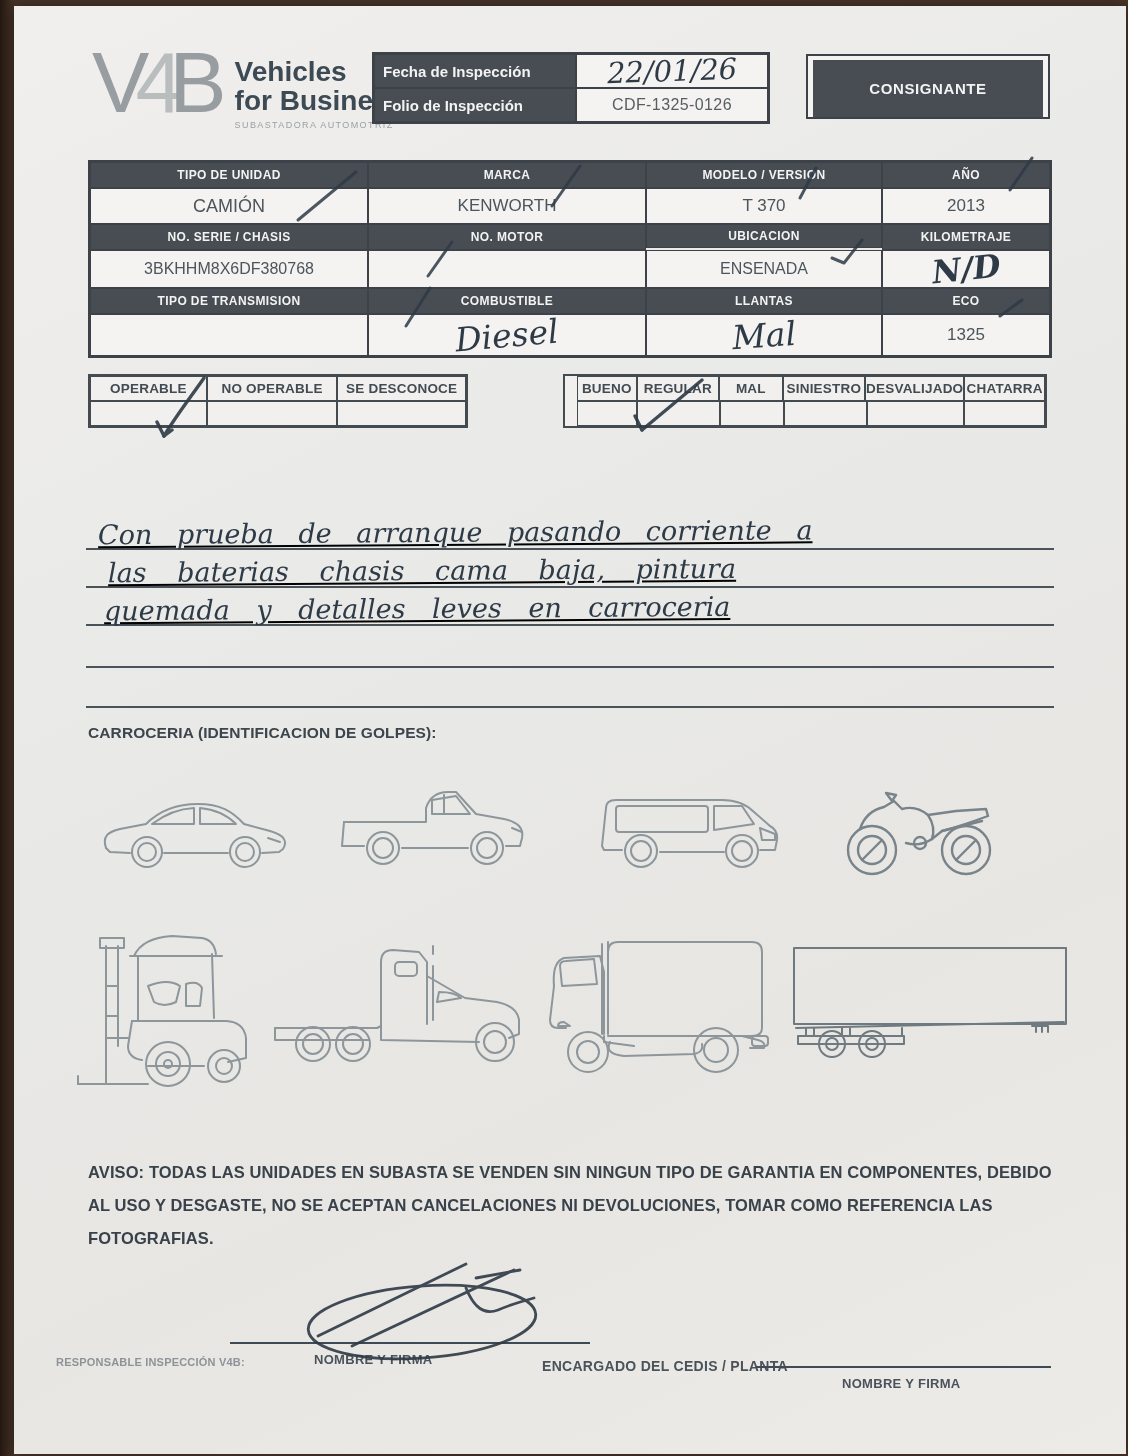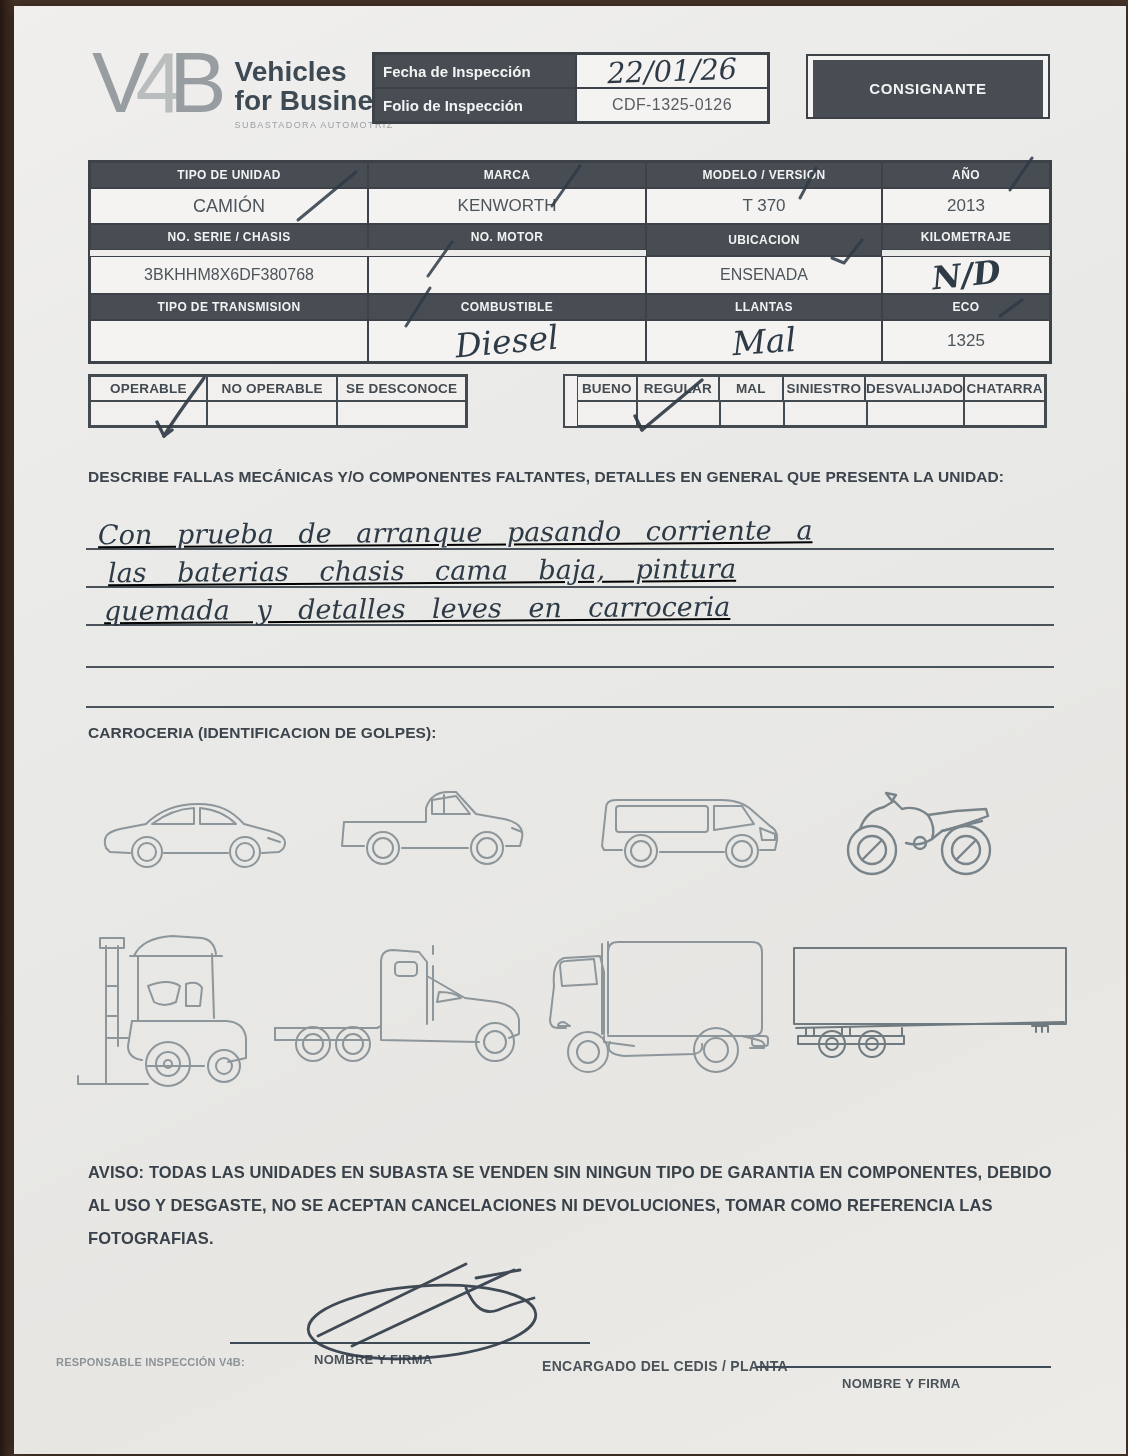--- a/index.html
+++ b/index.html
@@ -82,21 +82,21 @@
     <div style="display:flex;">
       <div class="cell val" style="width:278px;height:36px;font-size:18px;">CAMIÓN</div>
       <div class="cell val" style="width:278px;height:36px;font-size:17px;">KENWORTH</div>
       <div class="cell val" style="width:236px;height:36px;font-size:17px;">T 370</div>
       <div class="cell val" style="width:168px;height:36px;font-size:17px;">2013</div>
     </div>
 
     <div style="display:flex;">
       <div class="cell dk hdr" style="width:278px;height:26px;">NO. SERIE / CHASIS</div>
       <div class="cell dk hdr" style="width:278px;height:26px;">NO. MOTOR</div>
-      <div class="cell dk hdr" style="width:236px;height:32px;">UBICACION</div>
+      <div class="cell dk hdr" style="width:236px;height:24px;">UBICACION</div>
       <div class="cell dk hdr" style="width:168px;height:26px;">KILOMETRAJE</div>
     </div>
     <div style="display:flex;">
       <div class="cell val" style="width:278px;height:38px;font-size:16px;">3BKHHM8X6DF380768</div>
       <div class="cell val" style="width:278px;height:38px;"></div>
       <div class="cell val" style="width:236px;height:38px;font-size:16px;">ENSENADA</div>
       <div class="cell val" style="width:168px;height:38px;">
           <span class="hand" style="font-size:32px;transform:rotate(-6deg);font-weight:bold;">N/D</span>
         </div>
     </div>
@@ -144,21 +144,20 @@
     <div class="orow">
       <div class="ocell" style="width:62px;"></div>
       <div class="ocell" style="width:86px;"></div>
       <div class="ocell" style="width:66px;"></div>
       <div class="ocell" style="width:86px;"></div>
       <div class="ocell" style="width:100px;"></div>
       <div class="ocell" style="width:84px;"></div>
     </div>
   </div>
 
-  <div class="abs label" style="left:74px;top:462px;width:970px;font-size:15.5px;">DESCRIBE FALLAS MECÁNICAS Y/O COMPONENTES FALTANTES, DETALLES EN GENERAL QUE PRESENTA LA UNIDAD:</div>
 
   <div class="abs rule" style="left:72px;top:510px;width:968px;height:32px;">
     <span class="hand" style="font-size:27px;display:block;transform:rotate(-.4deg);word-spacing:16px;padding-left:12px;">Con prueba de arranque pasando corriente a</span>
   </div>
   <div class="abs rule" style="left:72px;top:548px;width:968px;height:32px;">
     <span class="hand" style="font-size:27px;display:block;transform:rotate(-.4deg);word-spacing:22px;padding-left:22px;">las baterias  chasis  cama baja, pintura</span>
   </div>
   <div class="abs rule" style="left:72px;top:586px;width:968px;height:32px;">
     <span class="hand" style="font-size:27px;display:block;transform:rotate(-.4deg);word-spacing:18px;padding-left:18px;">quemada y  detalles  leves  en  carroceria</span>
   </div>

